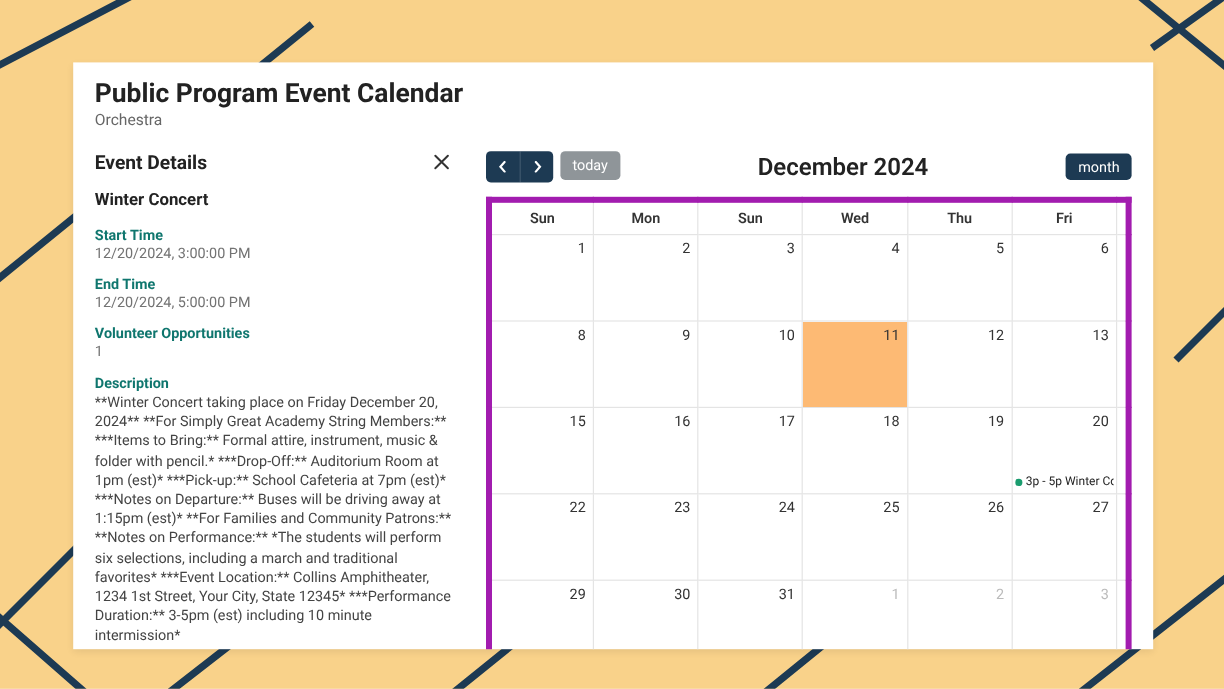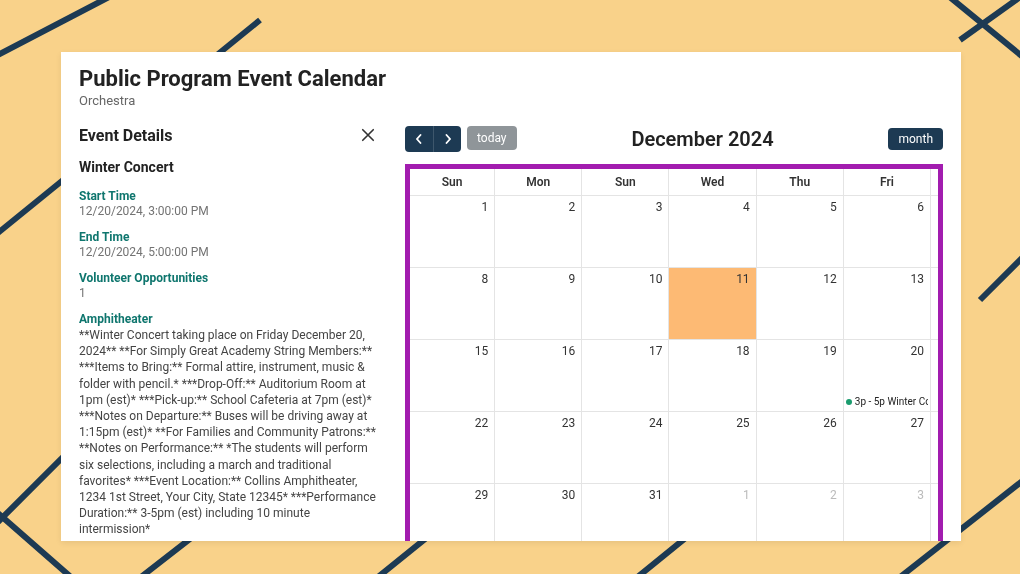--- a/index.html
+++ b/index.html
@@ -126,21 +126,21 @@
 
       <div class="field-label">Start Time</div>
       <div class="field-value">12/20/2024, 3:00:00 PM</div>
 
       <div class="field-label">End Time</div>
       <div class="field-value">12/20/2024, 5:00:00 PM</div>
 
       <div class="field-label">Volunteer Opportunities</div>
       <div class="field-value">1</div>
 
-      <div class="field-label">Amphitheater</div>
+      <div class="field-label">Description</div>
       <div class="desc">**Winter Concert taking place on Friday December 20, 2024** **For Simply Great Academy String Members:** ***Items to Bring:** Formal attire, instrument, music &amp; folder with pencil.* ***Drop-Off:** Auditorium Room at 1pm (est)* ***Pick-up:** School Cafeteria at 7pm (est)* ***Notes on Departure:** Buses will be driving away at 1:15pm (est)* **For Families and Community Patrons:** **Notes on Performance:** *The students will perform six selections, including a march and traditional favorites* ***Event Location:** Collins Amphitheater, 1234 1st Street, Your City, State 12345* ***Performance Duration:** 3-5pm (est) including 10 minute intermission*</div>
 
       <div class="field-label">Buy tickets online</div>
 
     </div>
 
     <div class="calendar">
       <div class="cal-toolbar">
         <div class="cal-left">
           <div class="navbtns">

